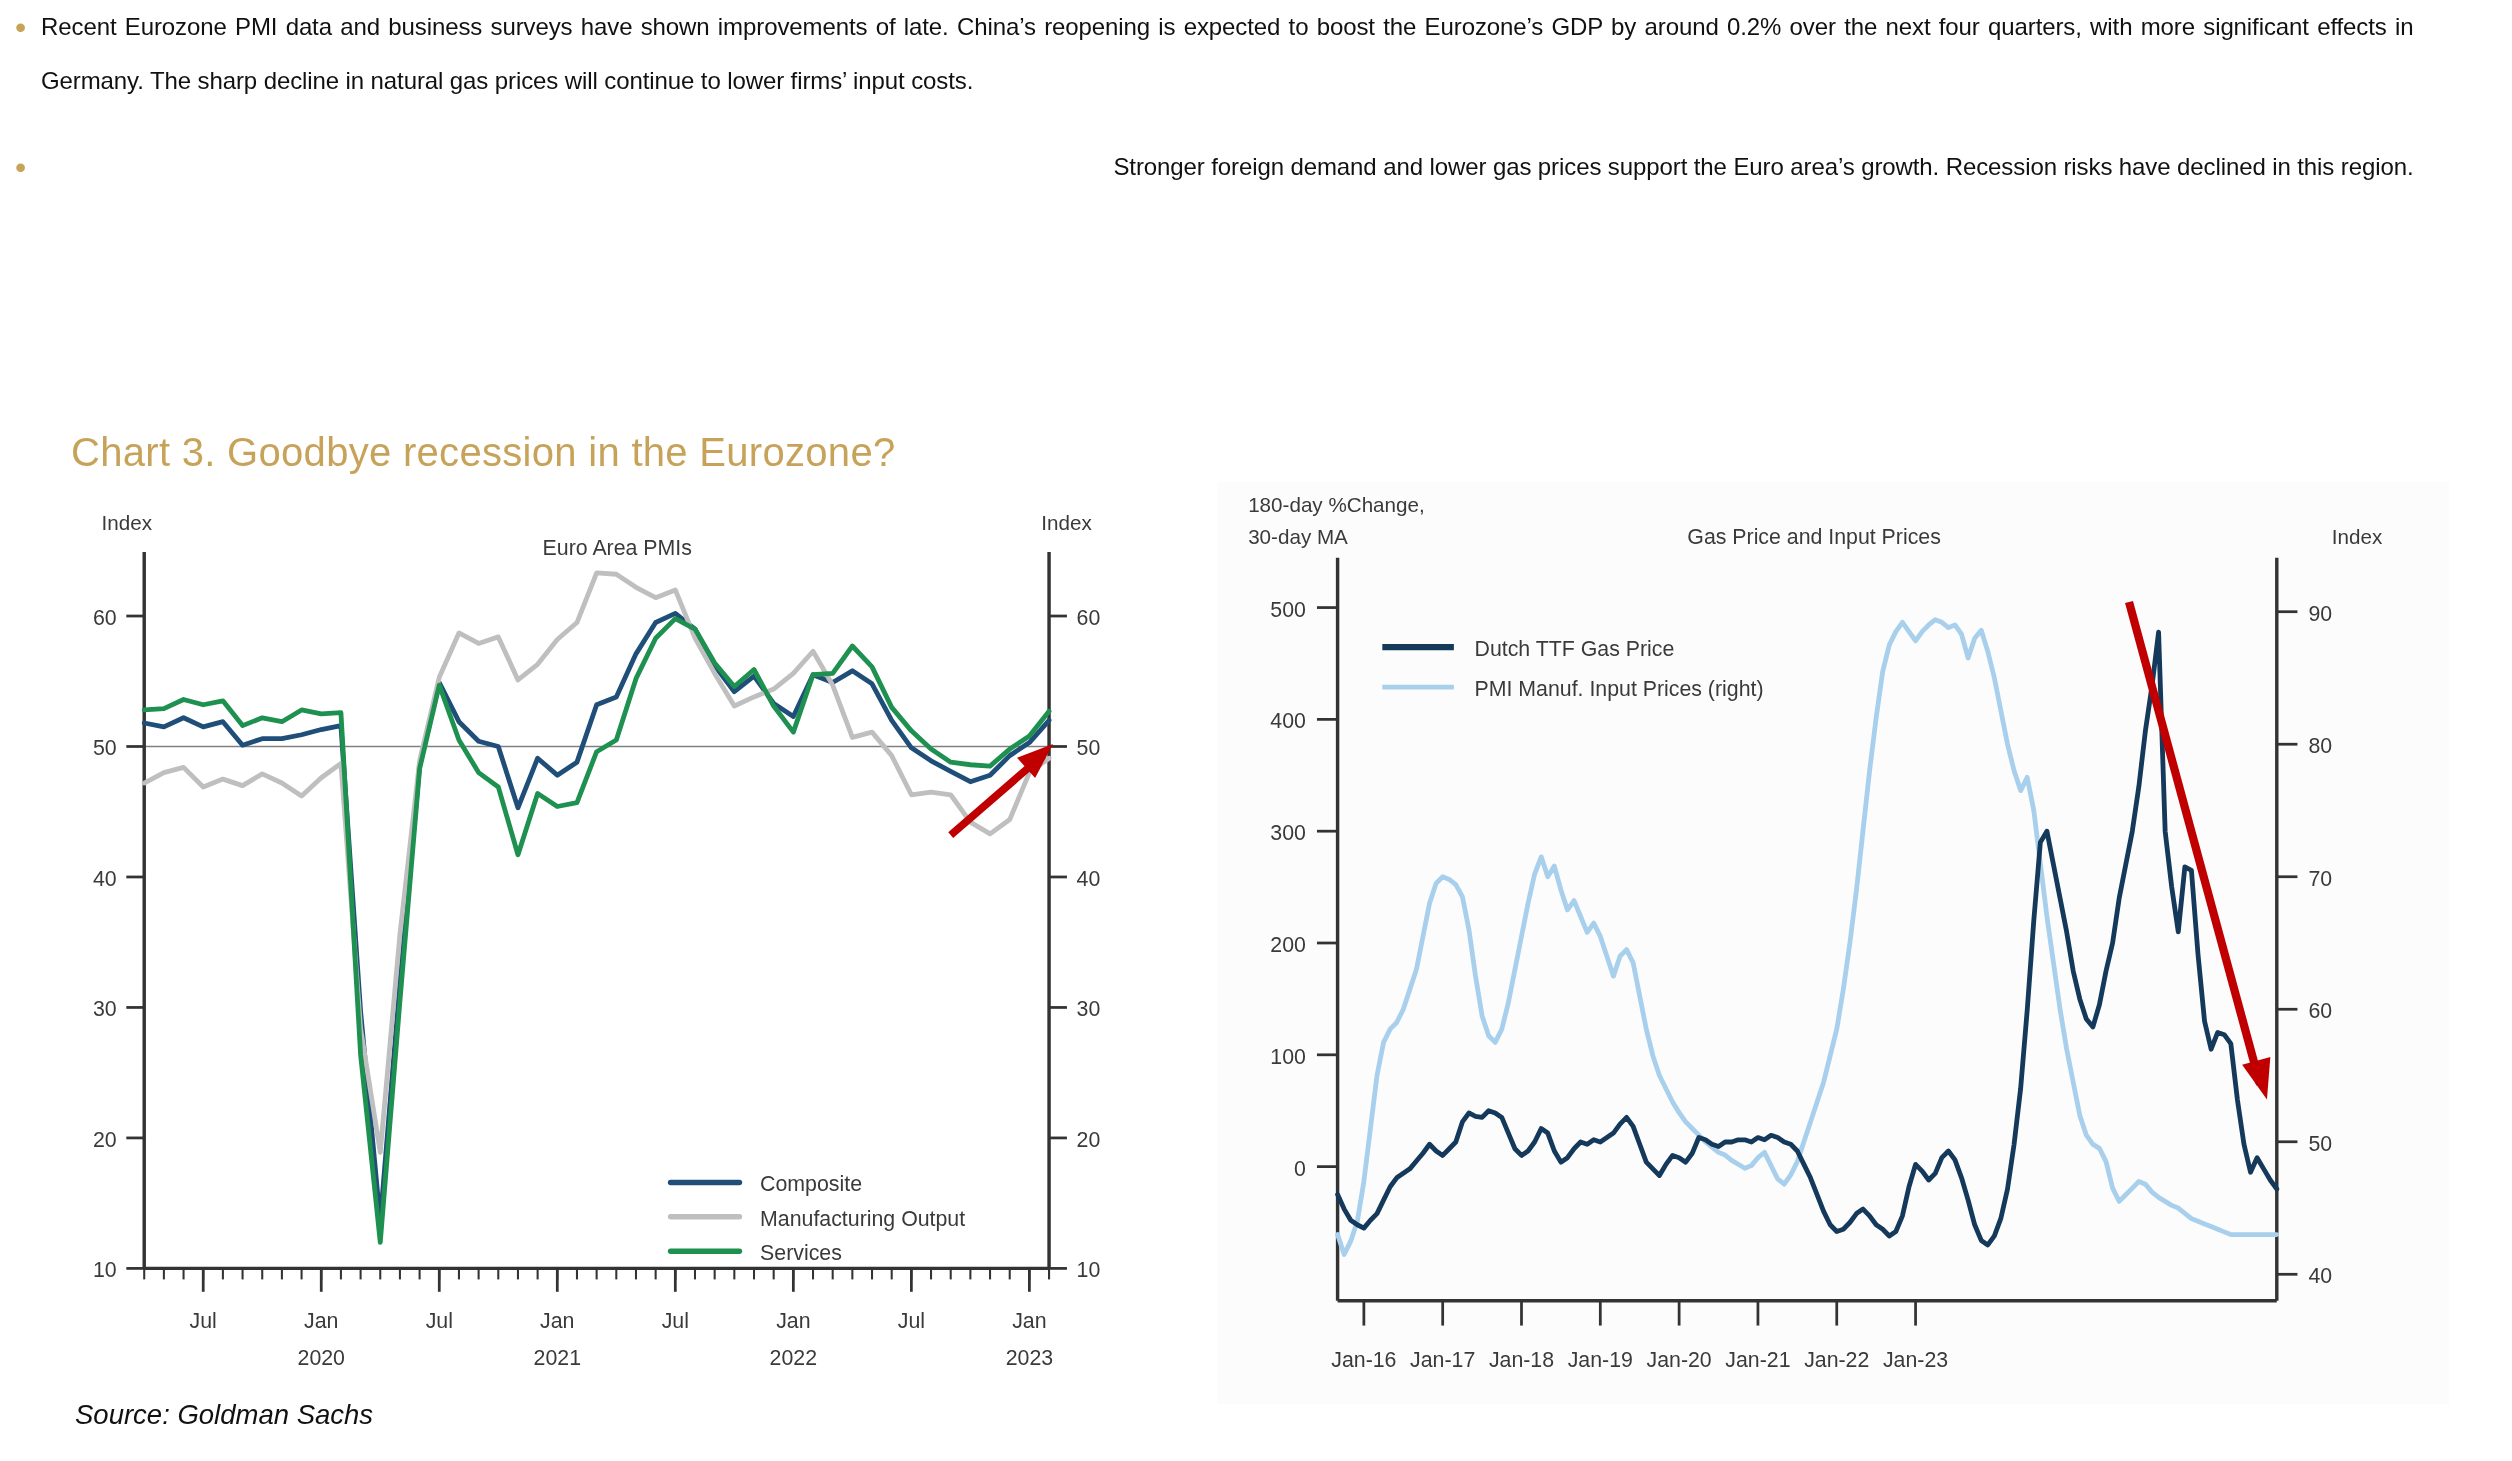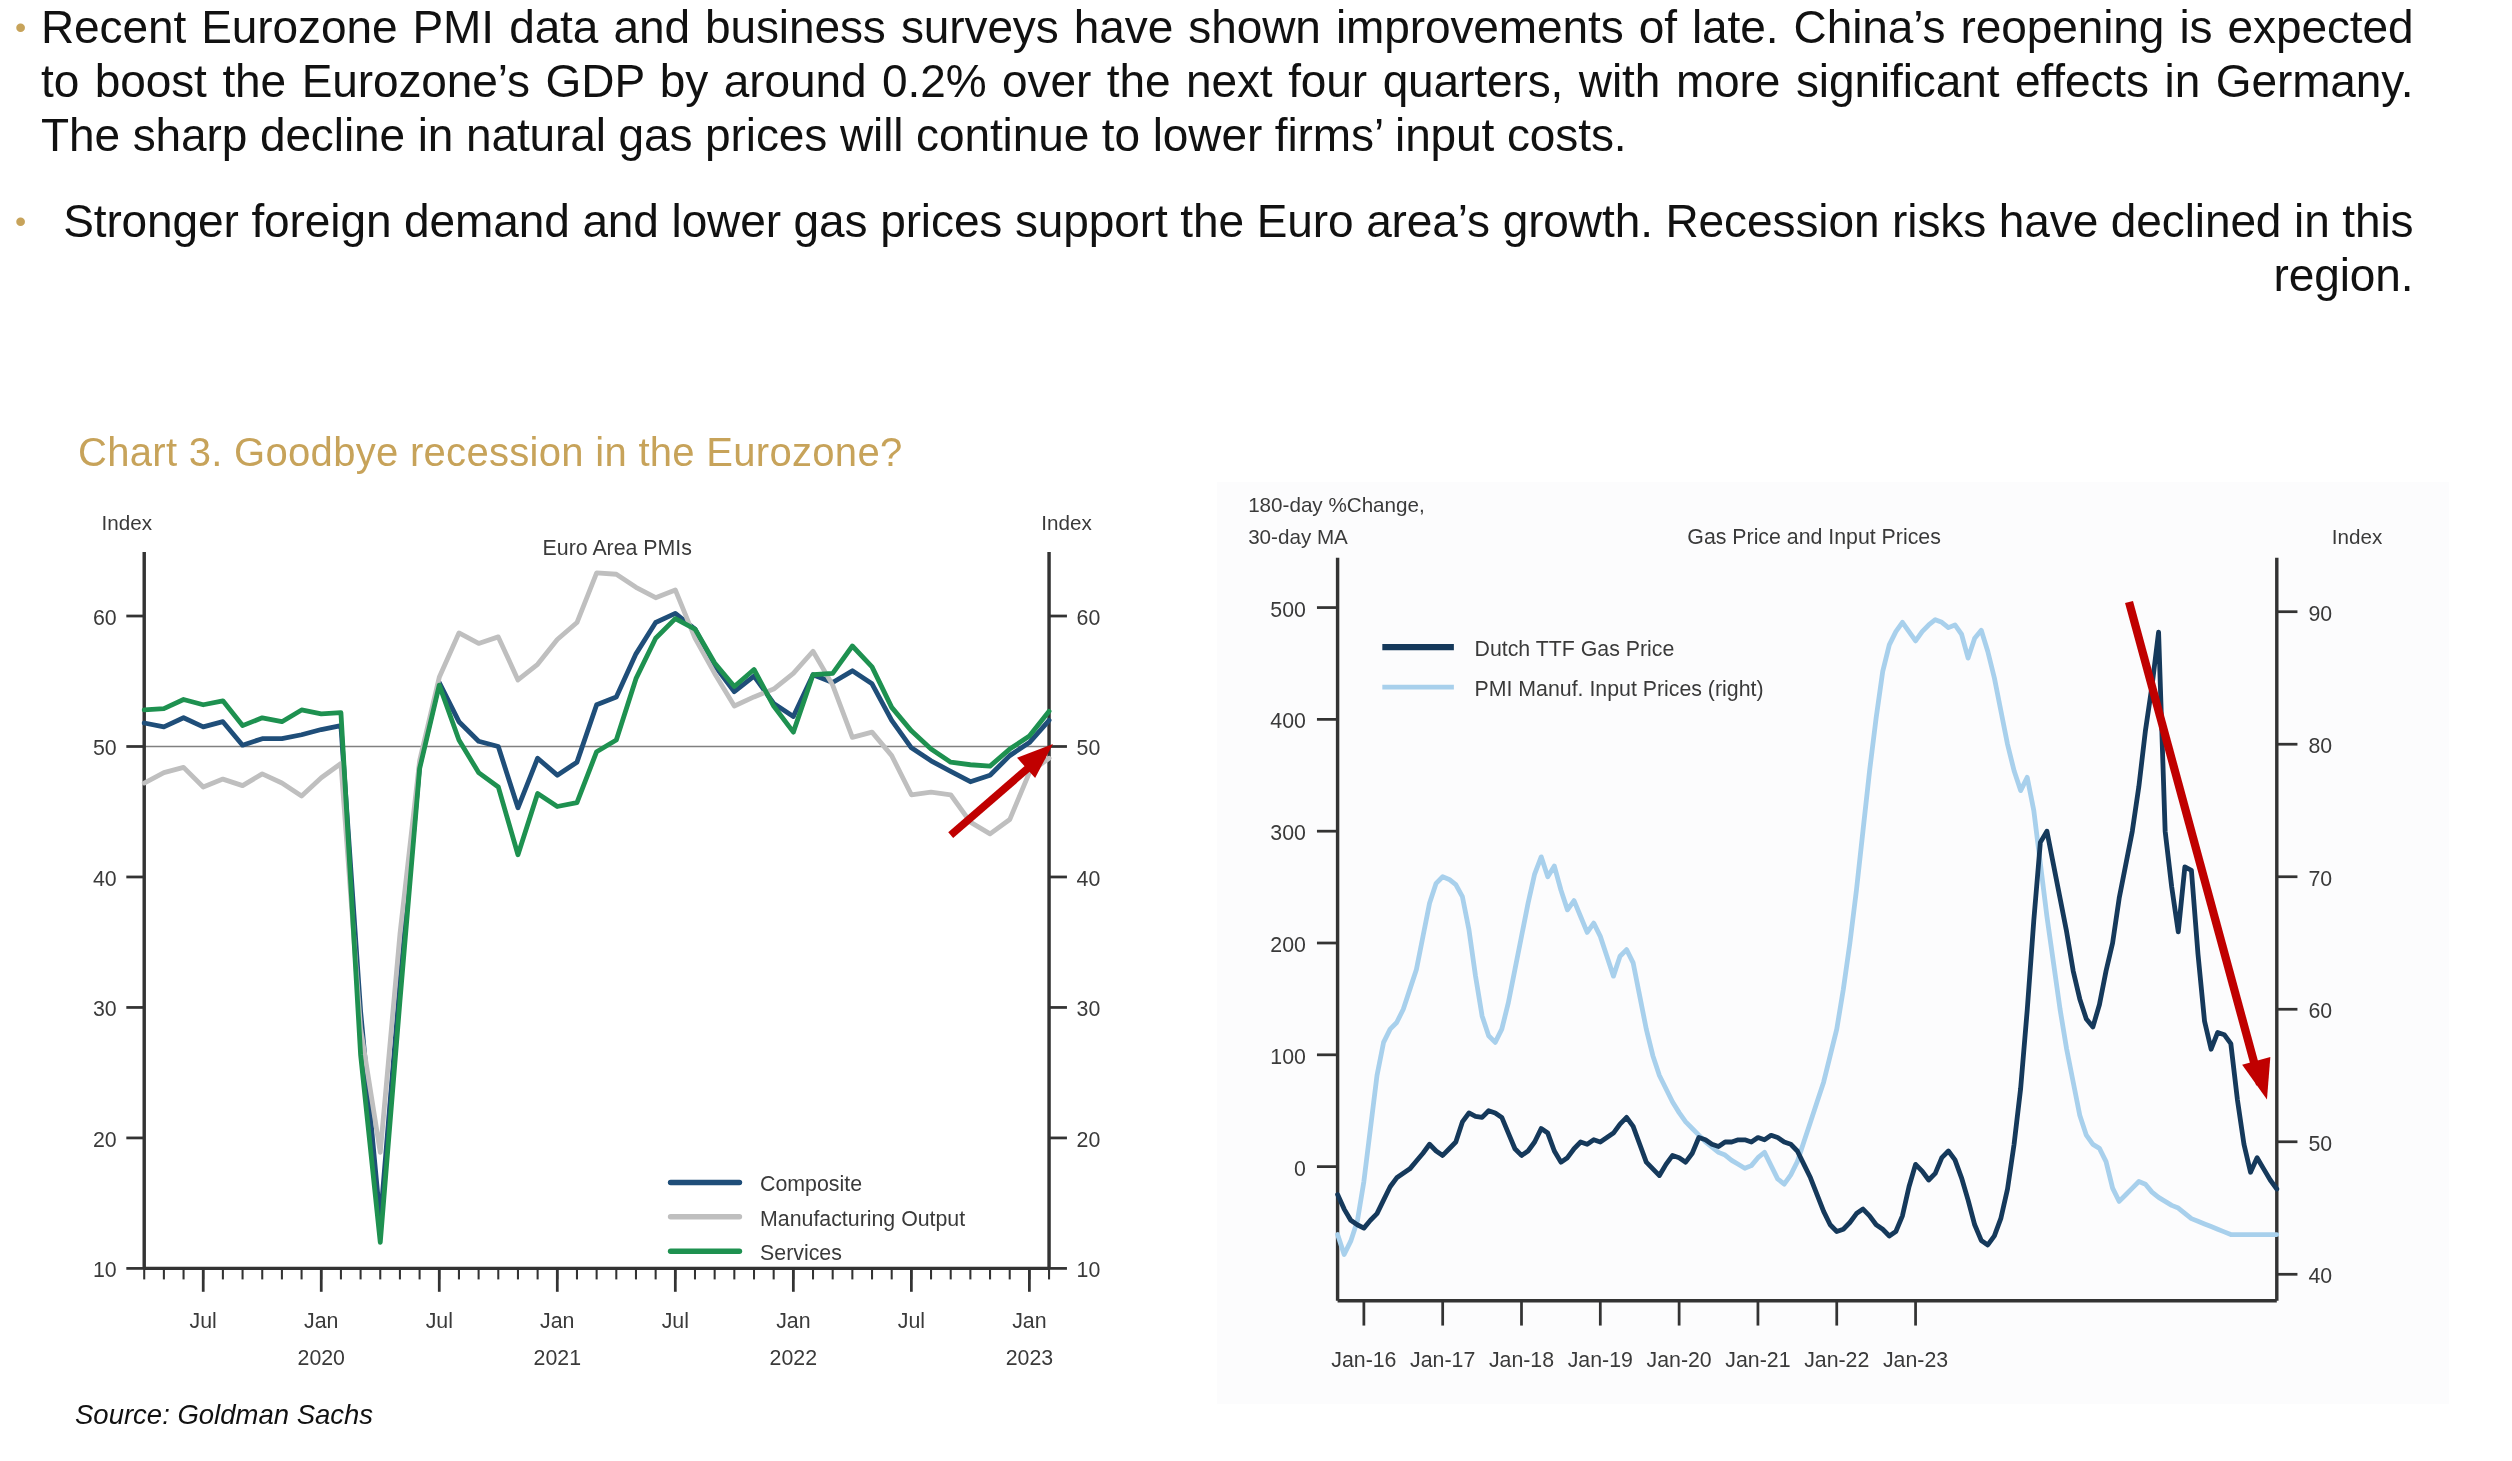--- a/index.html
+++ b/index.html
@@ -31,33 +31,33 @@
   .bullet-dot {
     flex: 0 0 auto;
     width: 41px;
     text-align: center;
     color: #C7A35A;
     font-size: 32px;
     line-height: 54px;
   }
   .bullet-text {
     flex: 1 1 auto;
-    font-size: 46px;
+    font-size: 24px;
     line-height: 54px;
     color: #111111;
     text-align: justify;
     padding-right: 16.5px;
     letter-spacing: -0.1px;
   }
   .bullet-text.nojustify { text-align: right; }
 
   
   .chart-title {
     position: absolute;
-    left: 78px;
+    left: 71px;
     top: 430px;
     font-size: 40px;
     color: #C7A35A;
     letter-spacing: 0.3px;
   }
 
   
   .panel {
     position: absolute;
   }

